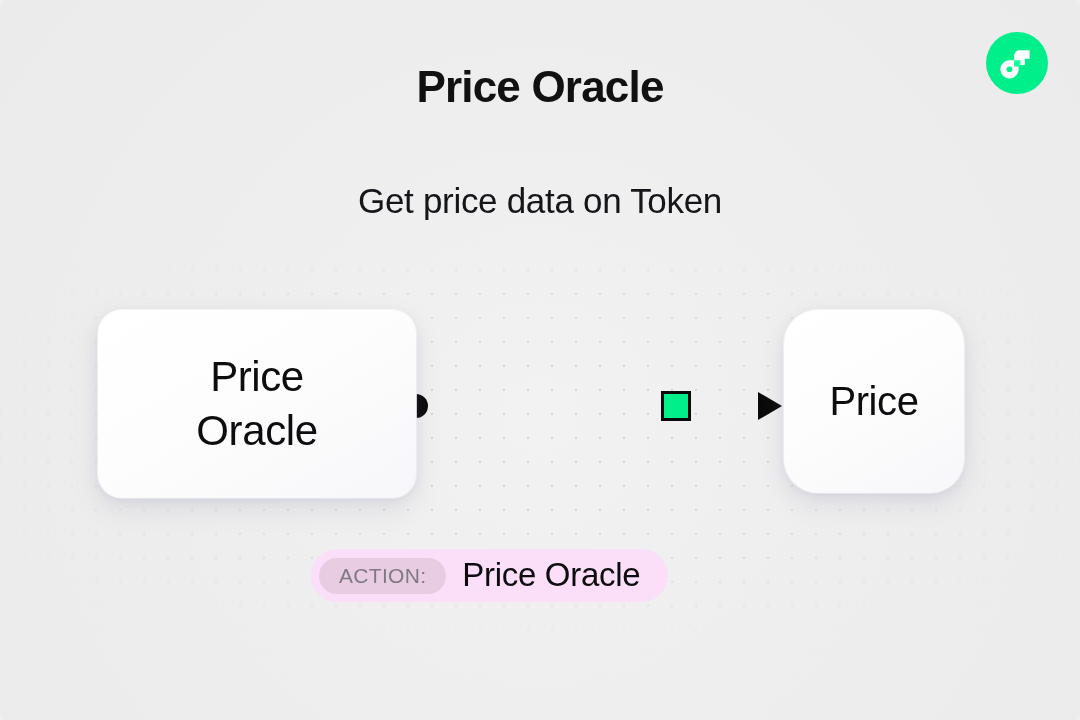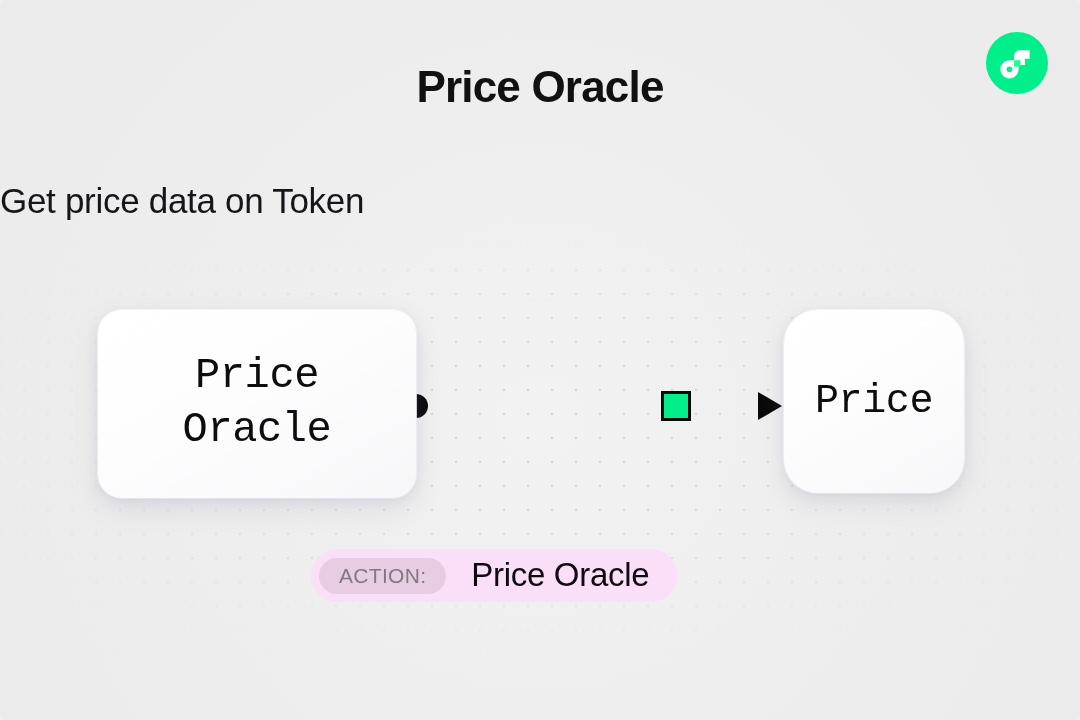--- a/index.html
+++ b/index.html
@@ -64,35 +64,34 @@
     font-size: 44px;
     font-weight: 700;
     letter-spacing: -0.8px;
     color: #111111;
   }
   .page-subtitle {
     position: absolute;
     left: 0;
     top: 181px;
     width: 1080px;
-    text-align: left;
+    text-align: center;
     font-size: 35px;
     font-weight: 400;
     letter-spacing: -0.3px;
     color: #14161a;
   }
 
   
   .flow-canvas {
     position: absolute;
     left: 0;
     top: 0;
     width: 1080px;
     height: 720px;
-    font-family: Liberation Mono, monospace;
   }
 
   .node {
     position: absolute;
     background: linear-gradient(150deg, #ffffff 0%, #fdfdfe 45%, #f7f7f9 100%);
     box-shadow:
       0 10px 26px rgba(120, 118, 160, 0.16),
       0 3px 10px rgba(120, 118, 160, 0.10),
       0 0 0 1px rgba(255, 255, 255, 0.85);
     display: flex;
@@ -153,21 +152,21 @@
   .action-badge {
     position: absolute;
     left: 311px;
     top: 549px;
     height: 53px;
     padding: 0 28px 0 8px;
     border-radius: 27px;
     background: #fbdef7;
     display: flex;
     align-items: center;
-    gap: 25px;
+    gap: 16px;
     box-sizing: border-box;
   }
   .action-tag {
     background: #e8cde2;
     color: #7e7a80;
     border-radius: 20px;
     padding: 7px 20px 8px;
     font-size: 21px;
     font-weight: 500;
     letter-spacing: 0.3px;

